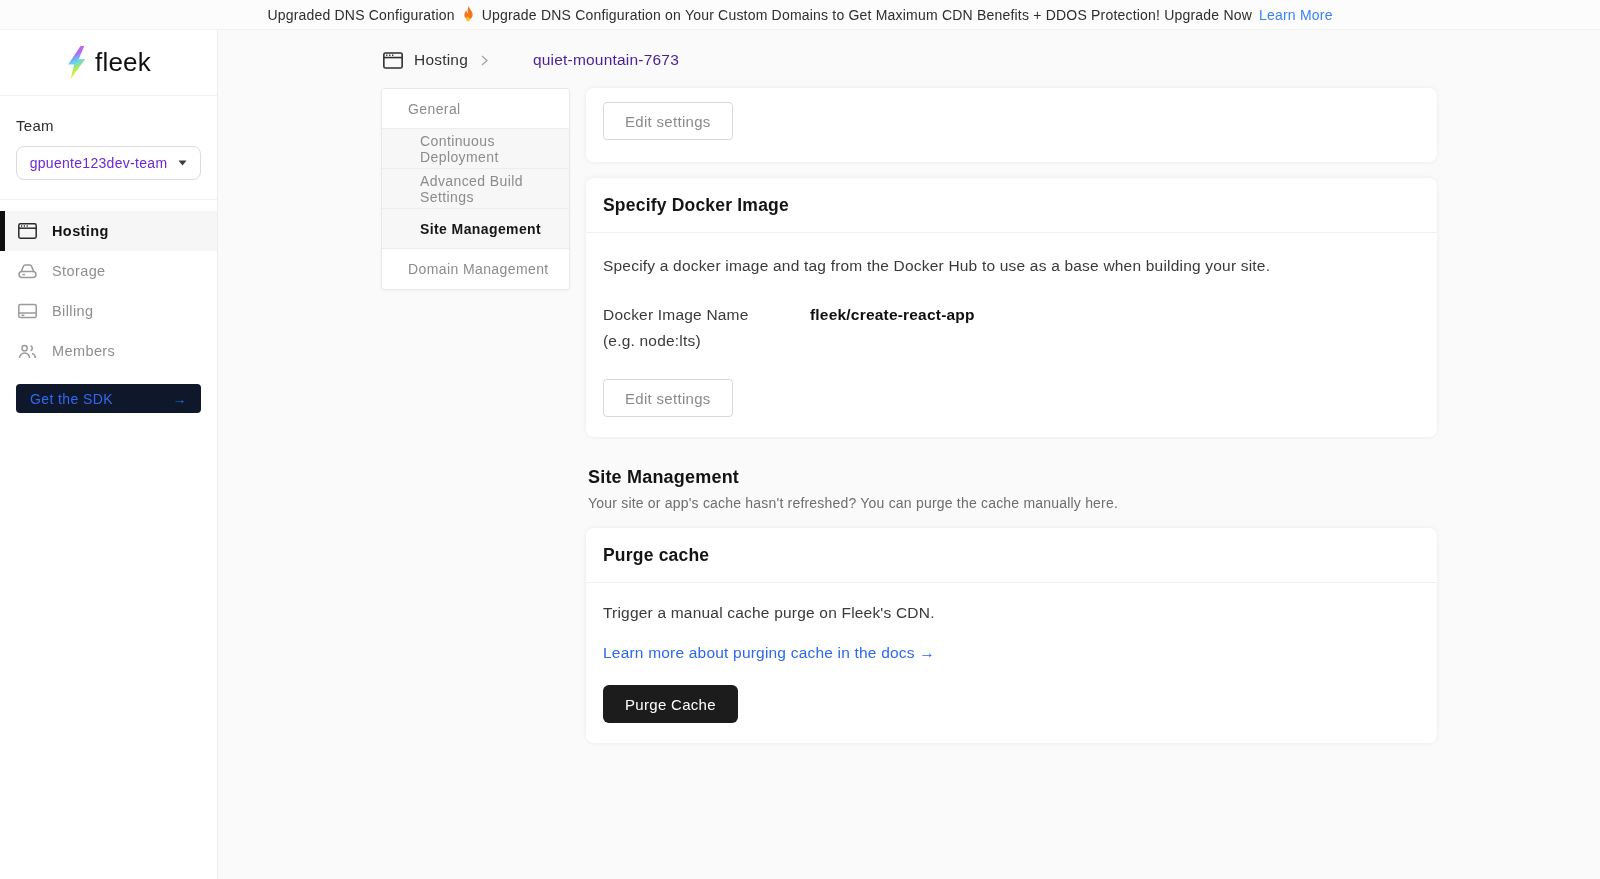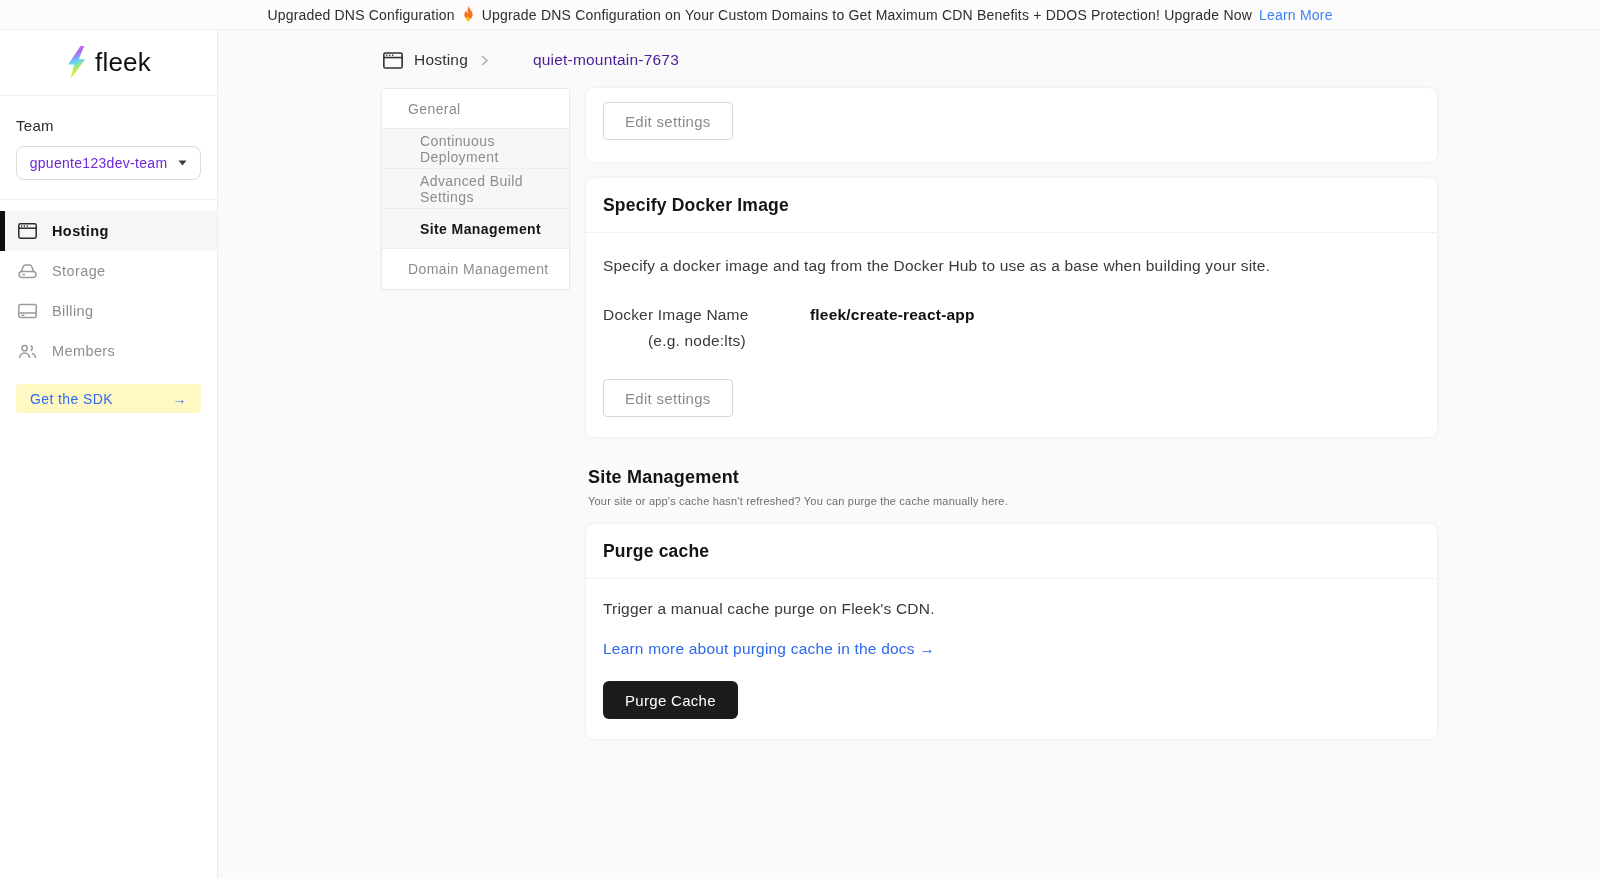--- a/index.html
+++ b/index.html
@@ -43,21 +43,21 @@
     font-size:14.5px; color:#8e8e8e; letter-spacing:.4px; position:relative; cursor:pointer;
   }
   .nav-item .nav-icon { display:flex; color:#9a9a9a; }
   .nav-item.active { background:#f6f6f6; color:#131313; font-weight:600; }
   .nav-item.active .nav-icon { color:#2a2a2a; }
   .nav-item.active::before {
     content:""; position:absolute; left:0; top:0; bottom:0; width:5px; background:#0e0e0e;
   }
   .sdk-btn {
     margin:13px 16px 0; height:29px; border:none; border-radius:4px;
-    background:#fef9c3; color:#3069ef; font-family:inherit; font-size:14px; letter-spacing:.4px;
+    background:#0f172a; color:#3069ef; font-family:inherit; font-size:14px; letter-spacing:.4px;
     display:flex; align-items:center; justify-content:space-between; padding:0 14px; cursor:pointer;
   }
   
   main { flex:1; overflow:hidden; }
   .content { width:1056px; margin:0 auto; padding-top:21px; }
   .breadcrumb {
     display:flex; align-items:center; gap:11px; margin-bottom:19px; padding-left:2px;
     font-size:15.5px; color:#333;
   }
   .crumb-icon { display:flex; color:#2f2f2f; }
@@ -92,28 +92,28 @@
     font-family:inherit; font-size:15px; color:#8b8b8b; letter-spacing:.3px; cursor:pointer;
   }
   .btn-dark {
     height:38px; padding:0 22px; background:#1c1c1c; border:none; border-radius:6px;
     font-family:inherit; font-size:15px; color:#fff; letter-spacing:.3px; cursor:pointer;
   }
   .desc { line-height:1.62; max-width:740px; margin-bottom:24px; }
   .field-row { display:flex; line-height:26px; }
   .field-label { width:207px; }
   .field-value { font-weight:700; color:#101010; }
-  .field-hint { line-height:26px; margin-bottom:25px;margin-left:45px; }
+  .field-hint { line-height:26px; margin-bottom:25px; }
   .doc-link {
     display:inline-block; color:#2d68ee; font-size:15.5px; text-decoration:none;
     margin-bottom:25px; cursor:pointer;
   }
   .section-block { margin:30px 0 17px; padding-left:2px; }
   .section-title { font-size:18px; font-weight:600; color:#141414; }
-  .section-desc { margin-top:7px; font-size:11px; color:#6e6e6e; }
+  .section-desc { margin-top:7px; font-size:14px; color:#6e6e6e; }
   .purge-desc { margin-bottom:21px; line-height:1.3; }
   .purge-link { margin-bottom:23px; }
 </style>
 </head>
 <body>
 
 <div class="banner">
   <span>Upgraded DNS Configuration</span>
   <span class="flame">
     <svg width="13" height="16" viewBox="0 0 12 15">

